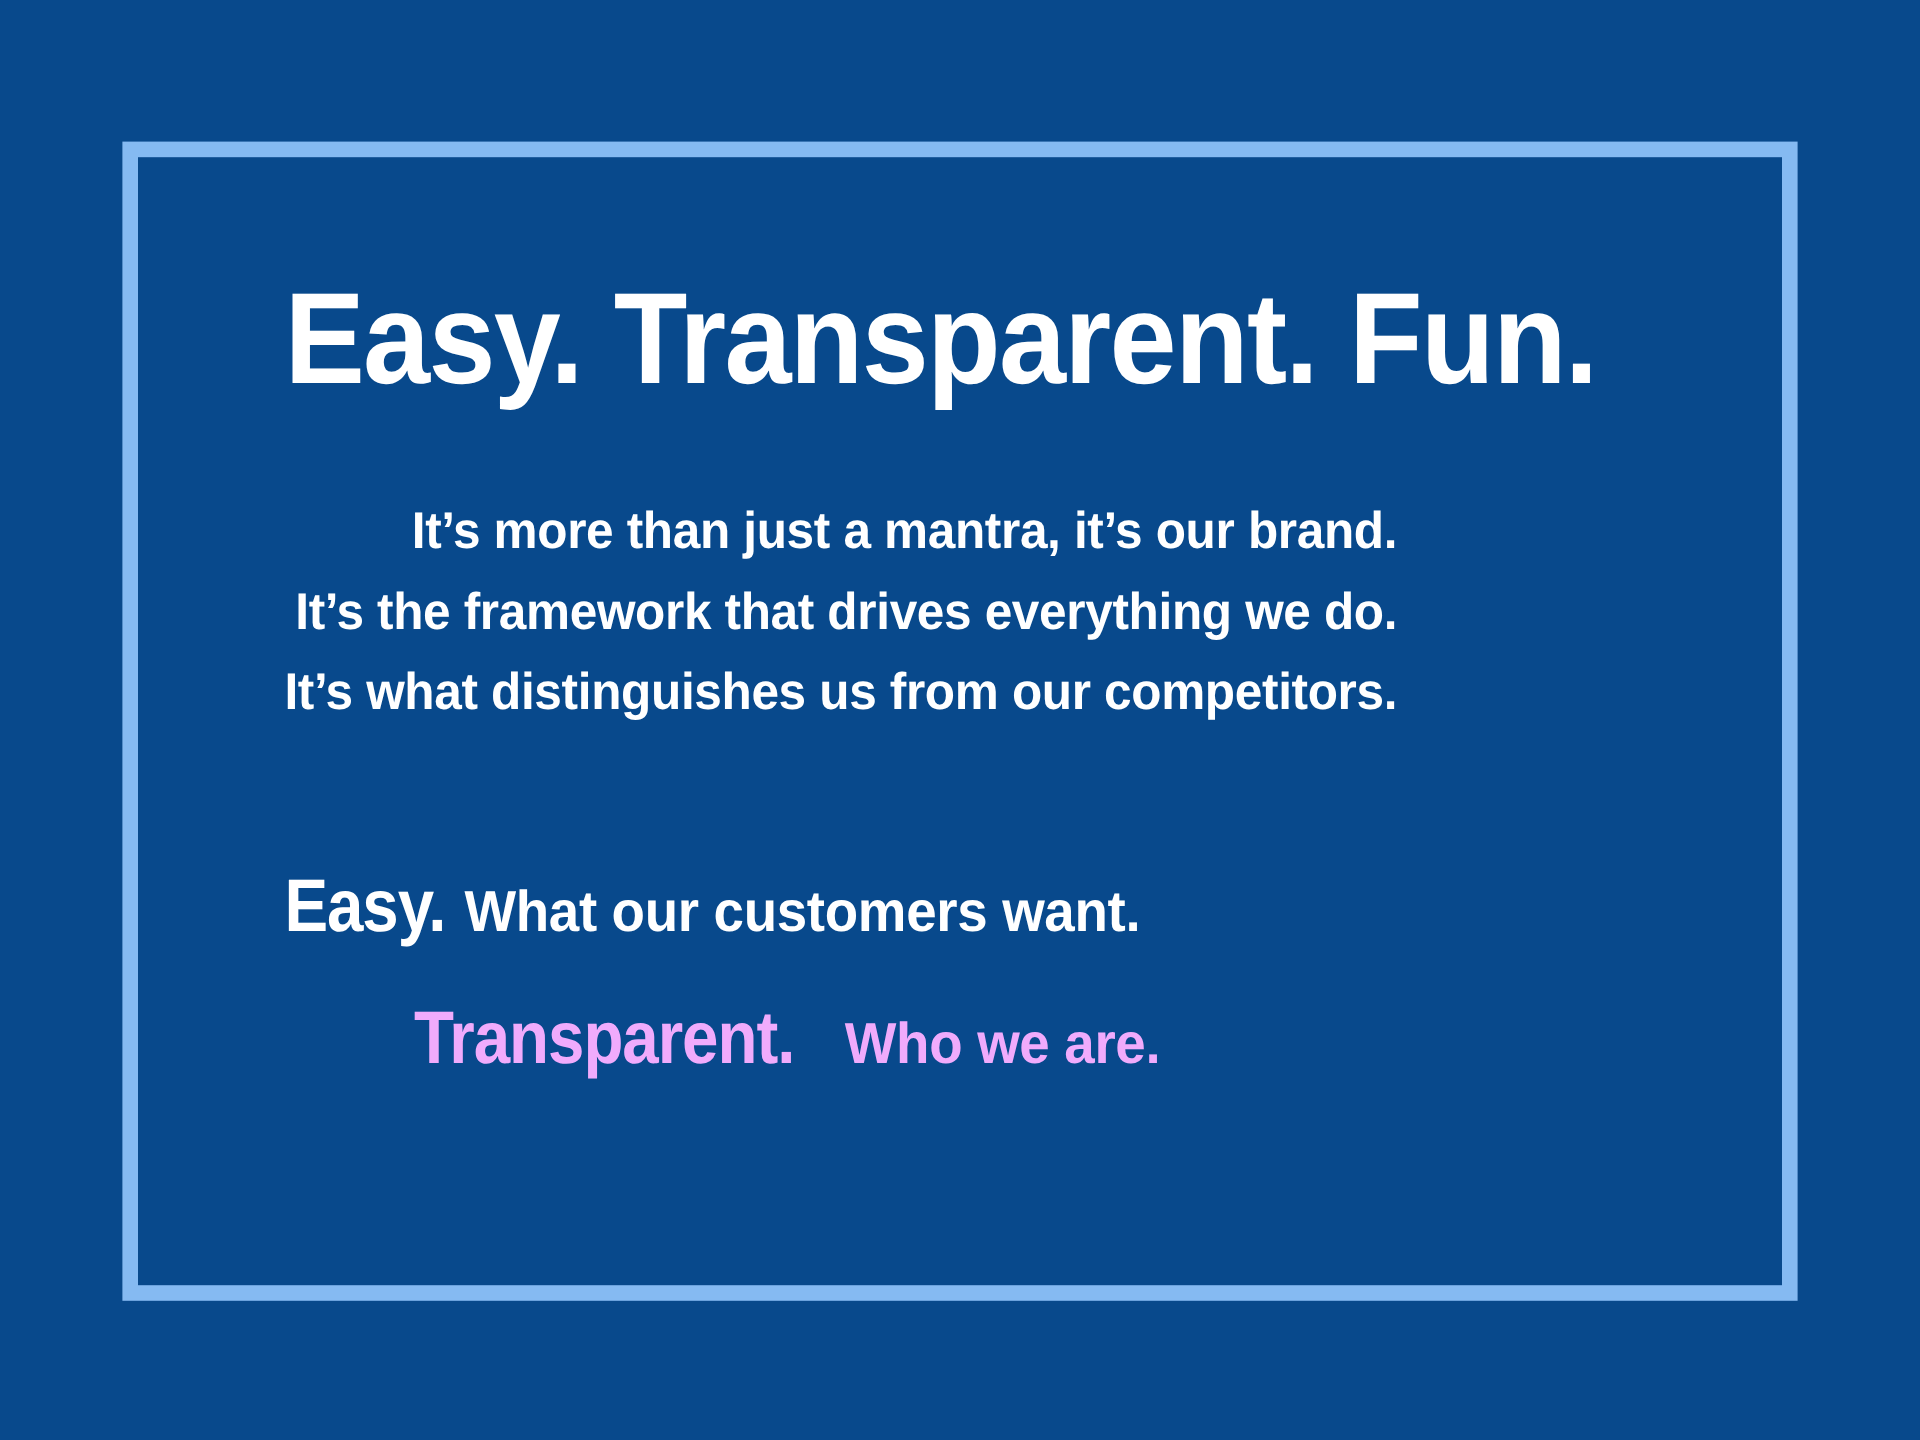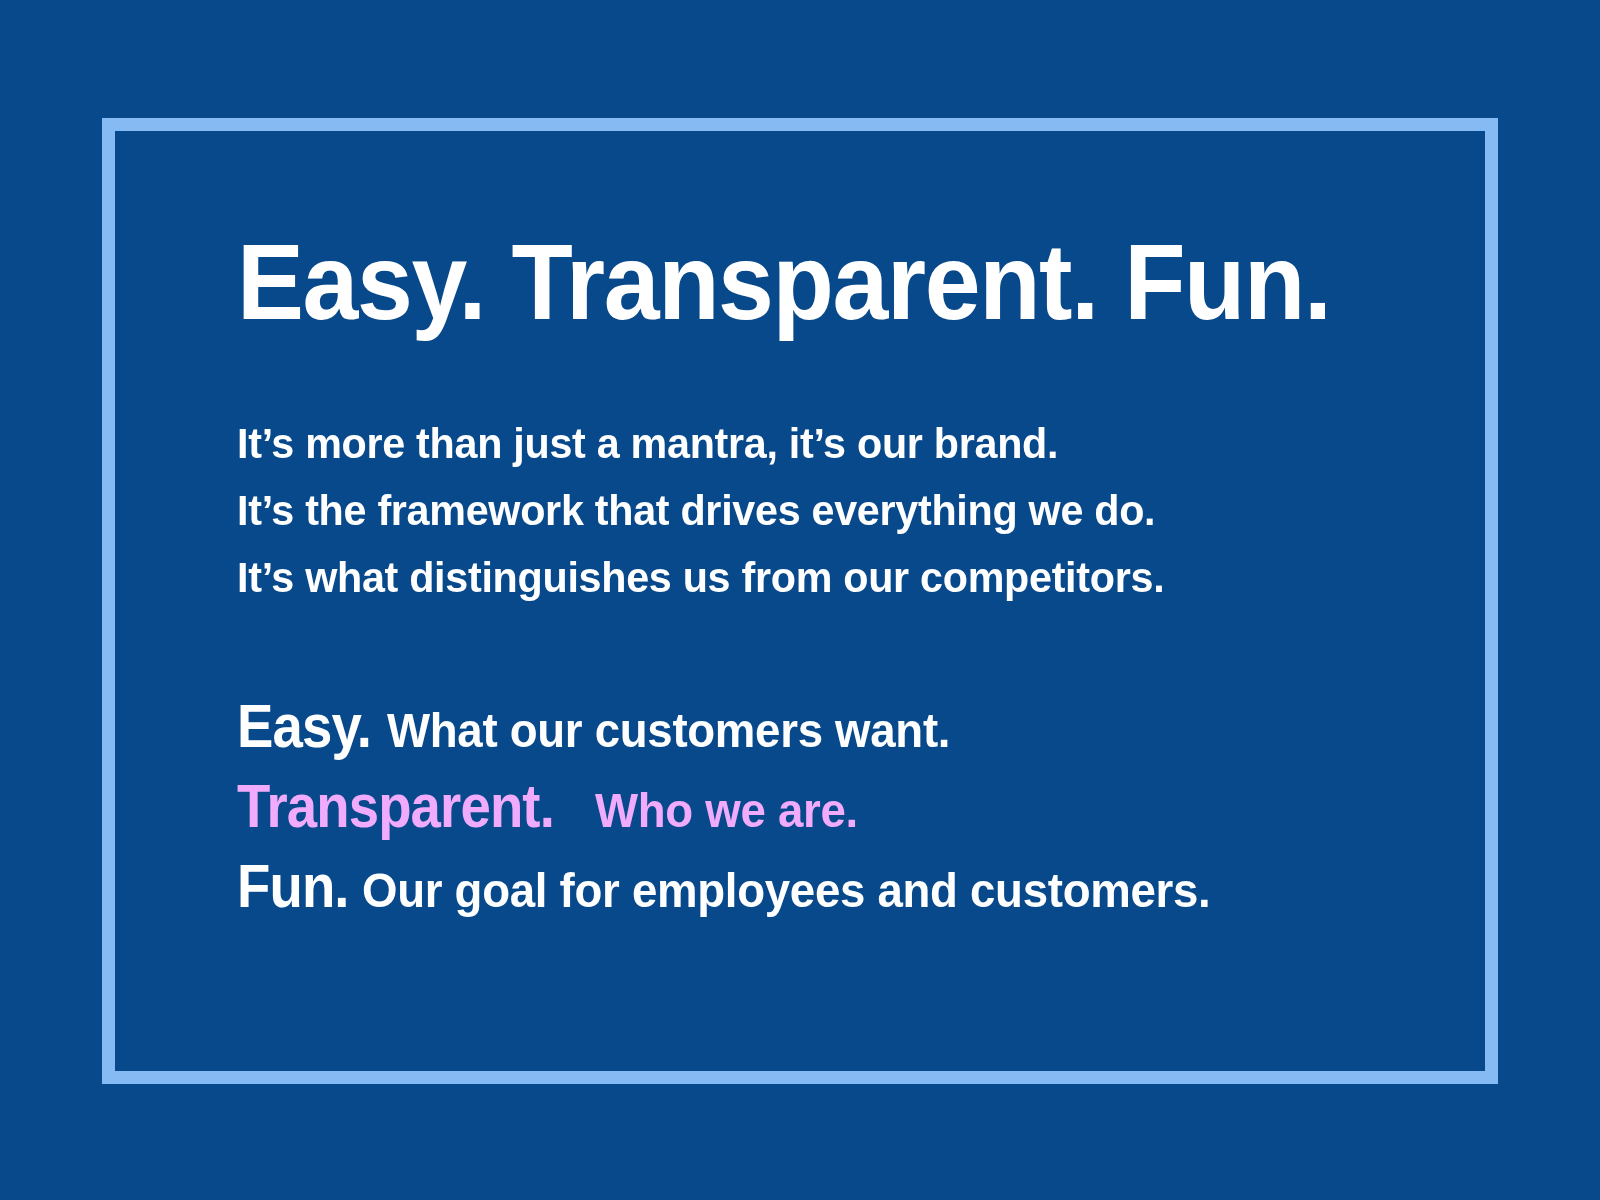--- a/index.html
+++ b/index.html
@@ -33,20 +33,21 @@
     box-sizing: border-box;
     background: transparent;
   }
 
   .content {
     position: absolute;
     left: 237px;
     top: 118px;
     width: 1180px;
     height: 966px;
+    text-align: right;
   }
 
   
   .headline {
     position: absolute;
     left: 0;
     top: 110px;
     margin: 0;
     color: #FFFFFF;
     font-size: 108px;
@@ -85,20 +86,21 @@
     margin: 0;
     padding: 0;
     list-style: none;
   }
   .def-row {
     display: block;
     white-space: nowrap;
     height: 80px;
     line-height: 80px;
     color: #FFFFFF;
+    margin-top: 30px;
   }
   .def-term {
     font-size: 62px;
     font-weight: 700;
     letter-spacing: -1px;
     display: inline-block;
     transform: scaleX(0.88);
     transform-origin: left bottom;
     vertical-align: baseline;
   }
@@ -130,19 +132,16 @@
       <span class="line">It’s what distinguishes us from our competitors.</span>
     </p>
 
     <ul class="definitions">
       <li class="def-row" style="color: rgb(255, 255, 255);">
         <span class="def-term">Easy.</span><span class="def-desc">What our customers want.</span>
       </li>
       <li class="def-row" style="color: #f0abfc;">
         <span class="def-term">Transparent.</span><span class="def-desc">Who we are.</span>
       </li>
-      <li class="def-row" style="color: rgb(255, 255, 255);">
-        <span class="def-term">Fun.</span><span class="def-desc">Our goal for employees and customers.</span>
-      </li>
     </ul>
 
   </div>
 </div>
 
 </body></html>

